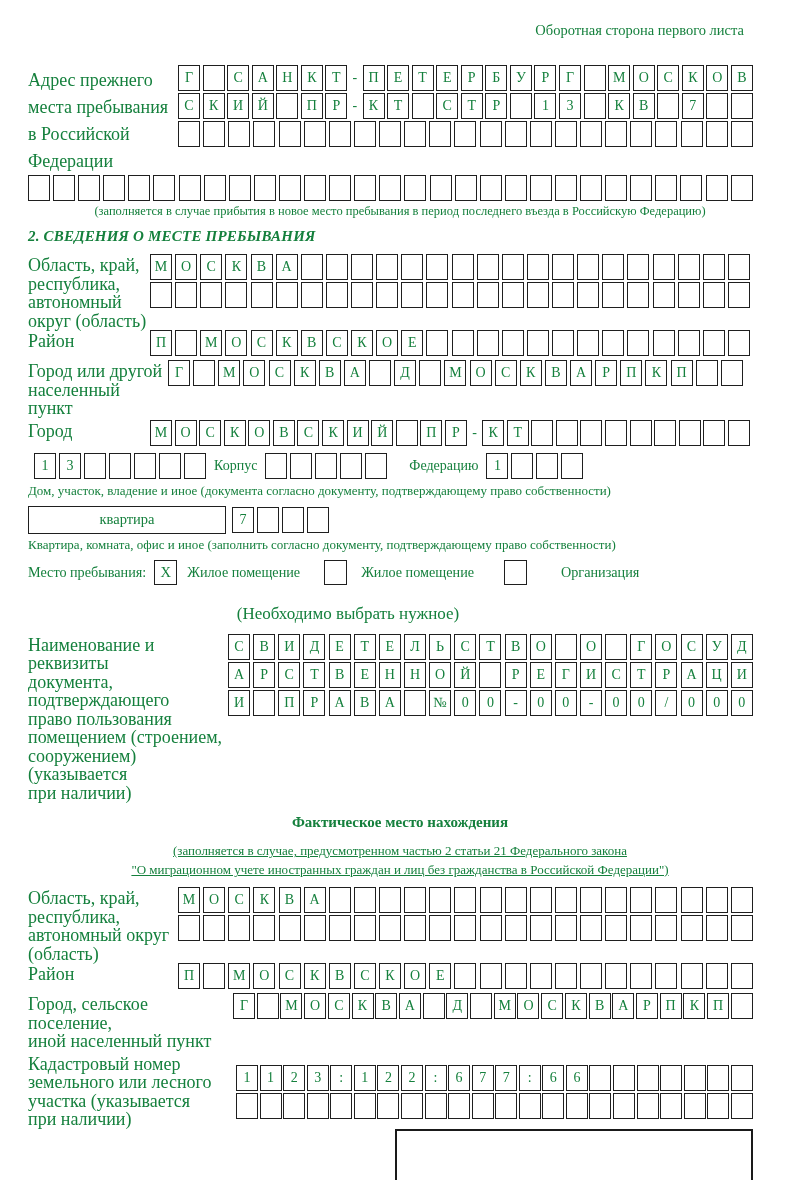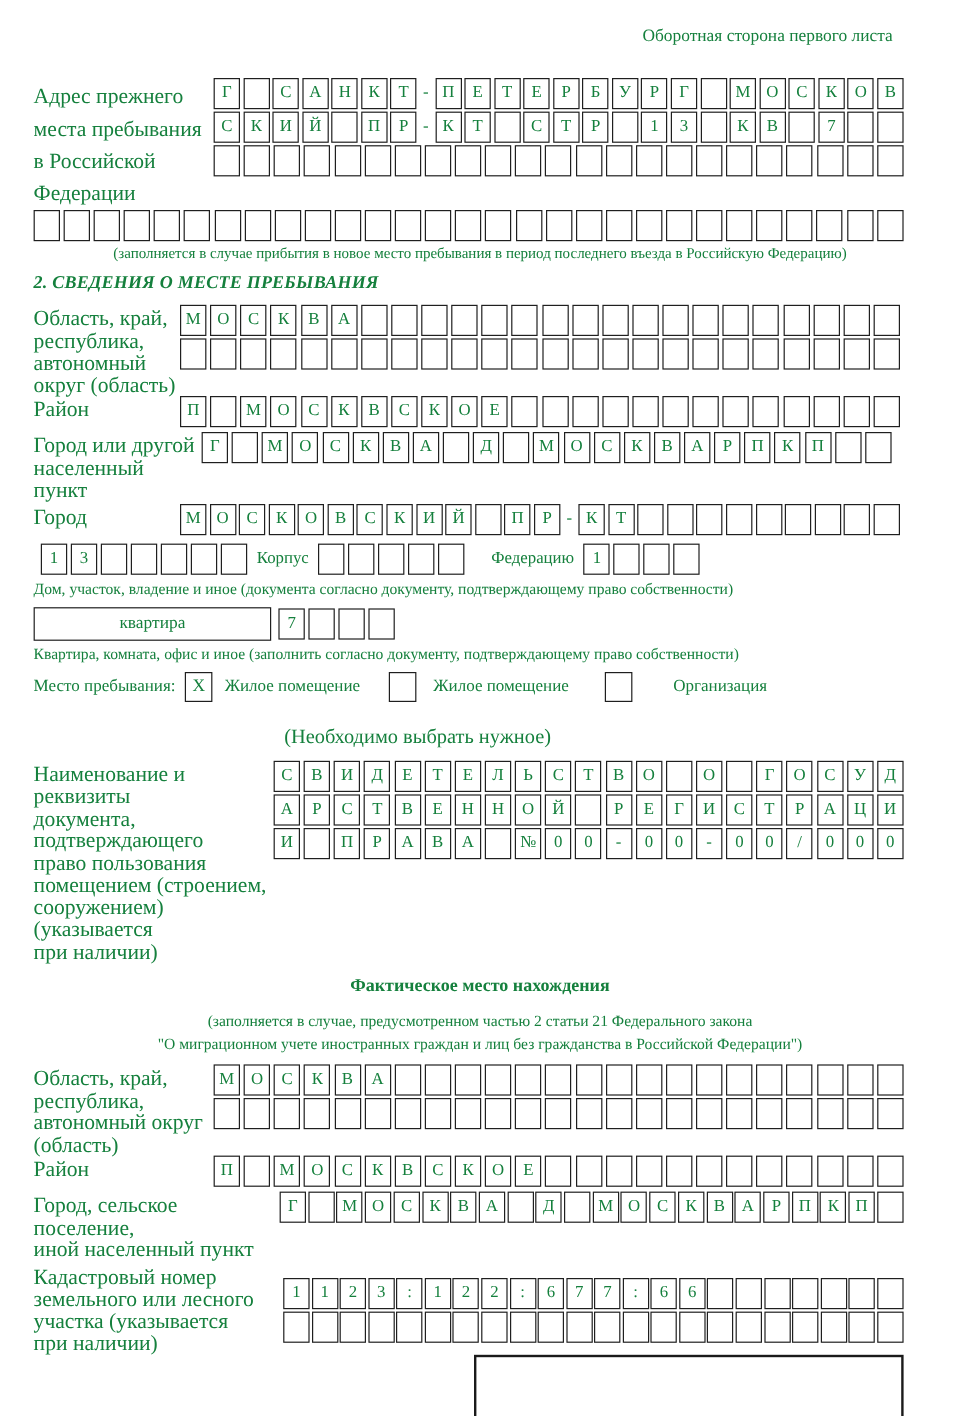--- a/index.html
+++ b/index.html
@@ -41,21 +41,21 @@
   .caption{font-size:13px;margin:3px 0 7px;}
 
   .stayrow{display:flex;align-items:center;margin:6px 0 19px;font-size:14.2px;}
   .chk{
     width:23px;height:25px;box-sizing:border-box;border:1.5px solid #1f1f1f;
     text-align:center;line-height:22px;font-size:14.5px;background:#fff;flex-shrink:0;
   }
   .staynote{font-size:17px;text-align:center;width:640px;margin:1px 0 10px;}
 
   .secsubtitle{font-size:15px;font-weight:bold;text-align:center;margin:12px 0 10px;}
-  .centernote{font-size:13px;text-align:center;line-height:19px;white-space:pre-line;margin-bottom:8px;}
+  .centernote{font-size:13px;text-align:center;line-height:19px;white-space:pre-line;margin-bottom:8px;text-decoration:underline;}
 
   .stamparea{margin-left:367px;width:358px;}
   .stampbox{width:358px;height:176px;border:2px solid #1a1a1a;box-sizing:border-box;background:#fff;}
 
   .mb2{margin-bottom:2px}
 </style>
 </head>
 <body>
 
 <div class="page">

